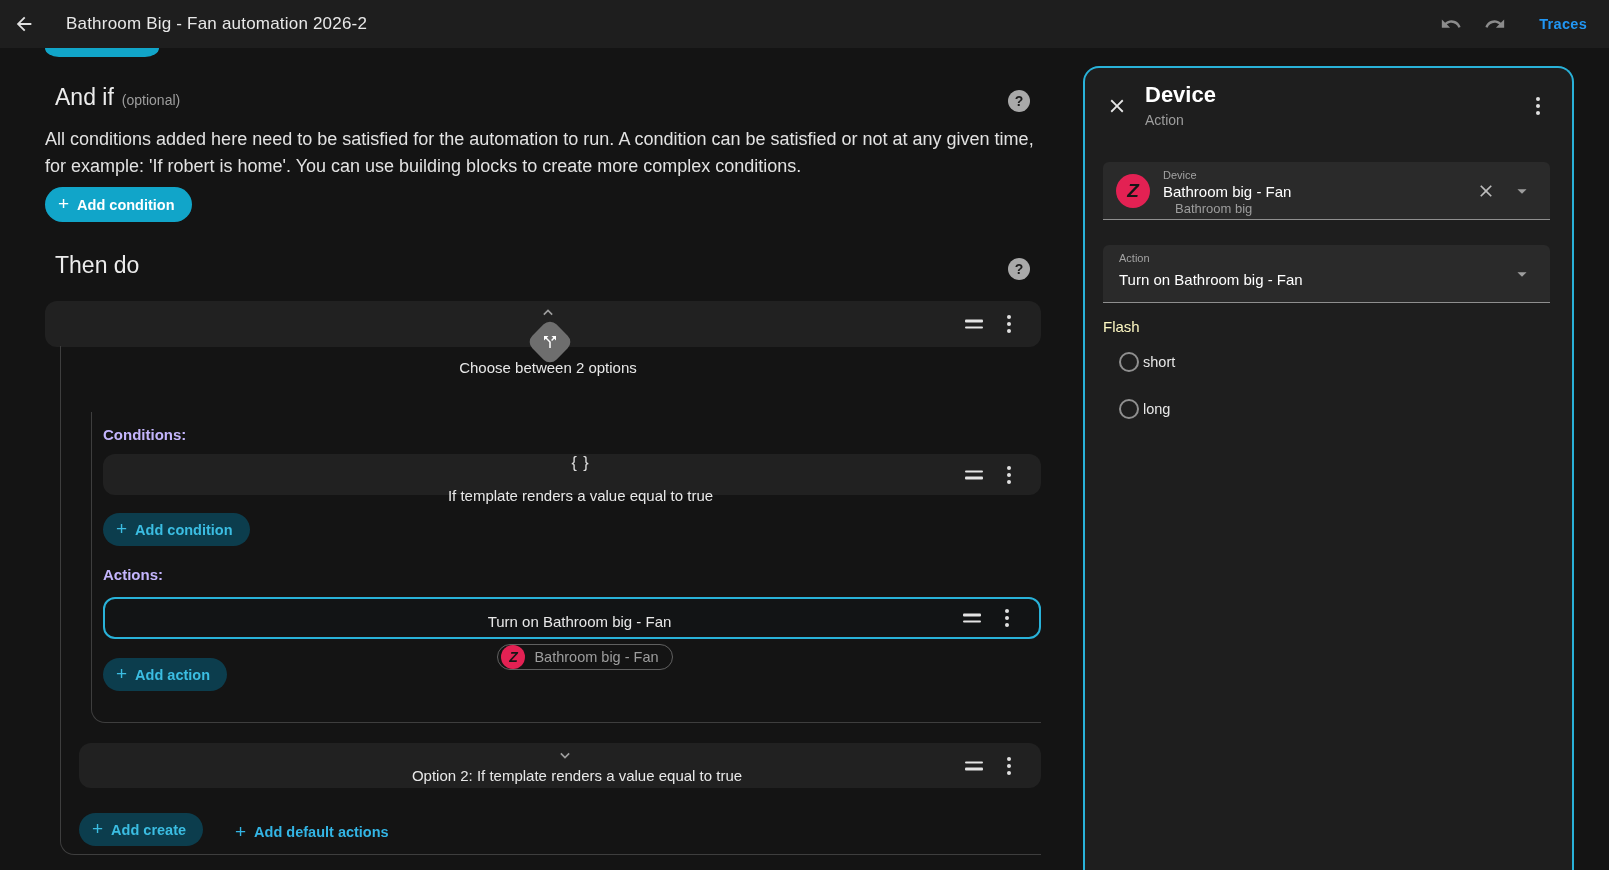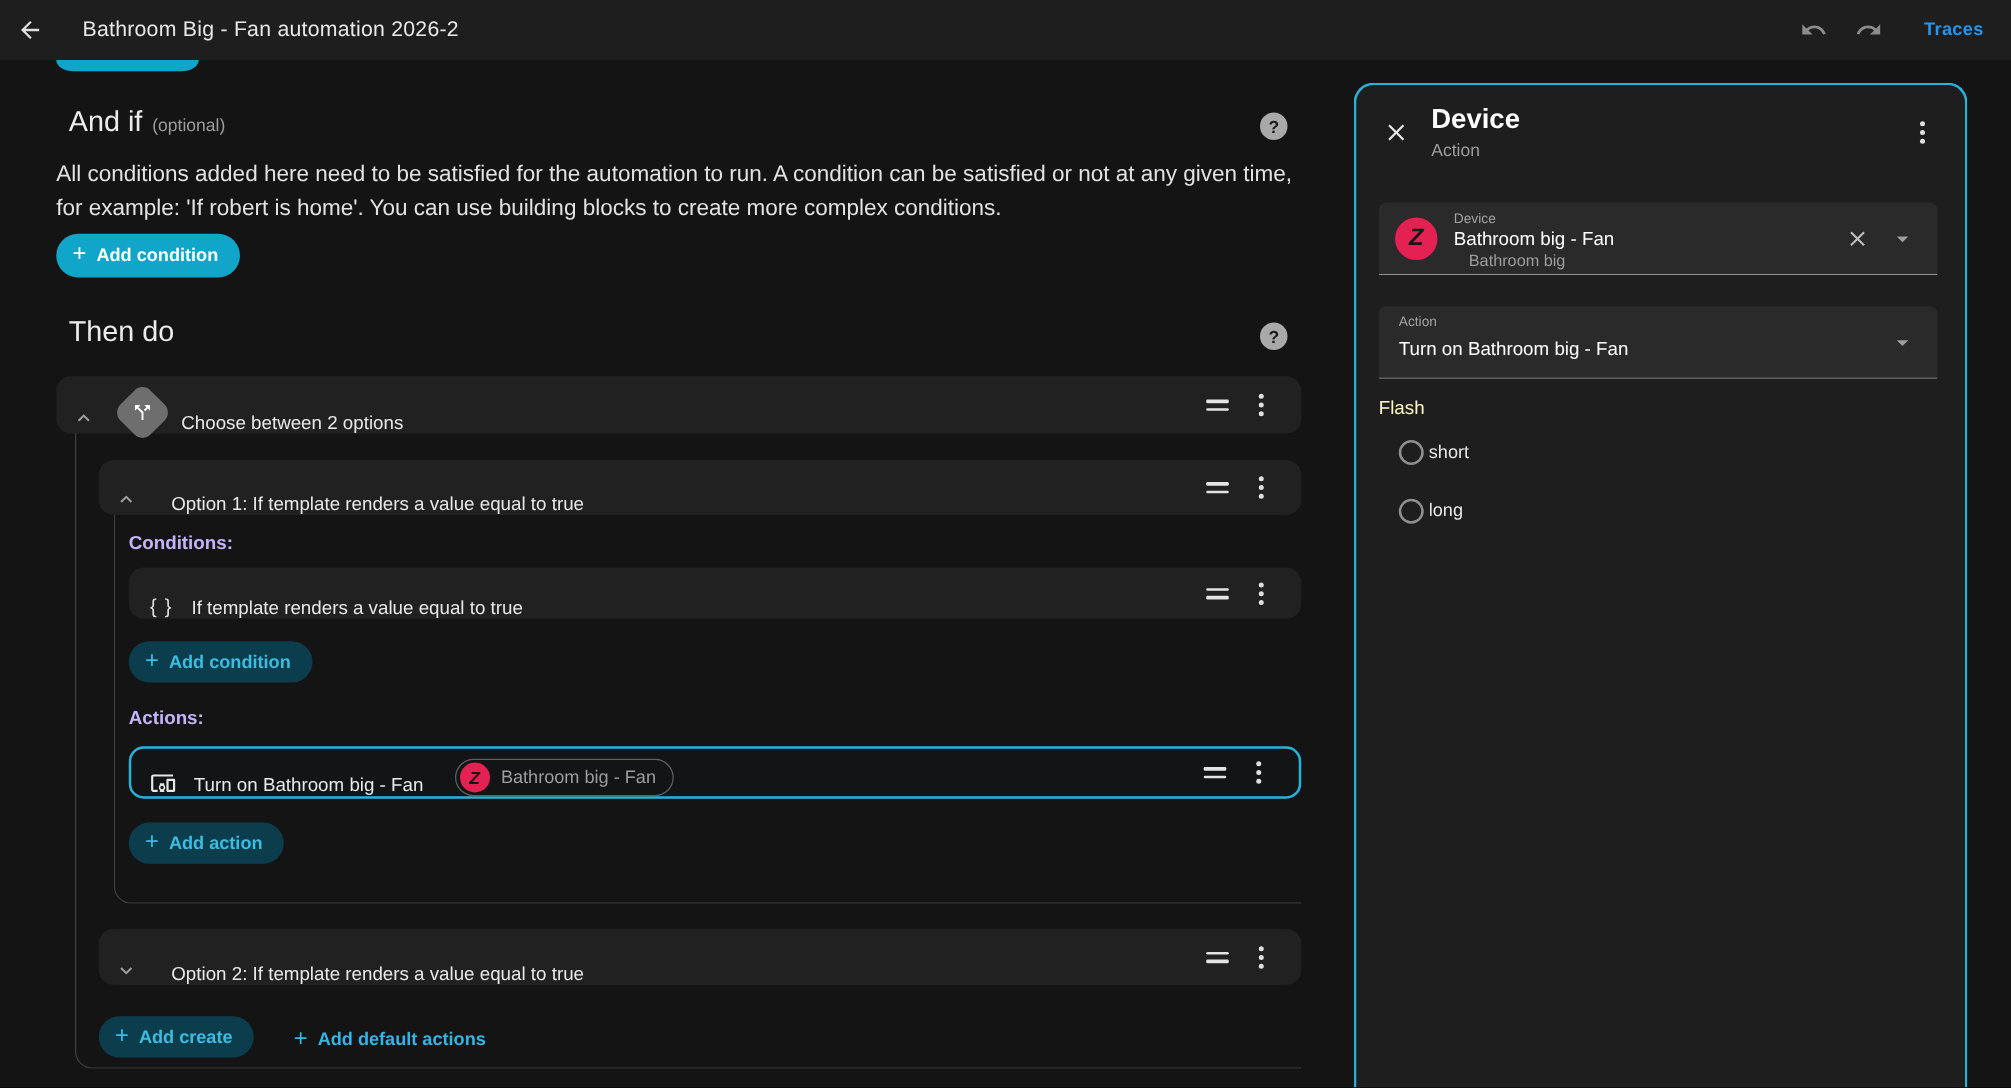--- a/index.html
+++ b/index.html
@@ -25,21 +25,21 @@
   .desc { position:absolute; left:45px; top:126px; width:1003px; font-size:18px; line-height:27px; color:#e2e2e2; }
 
   
   .pill { display:inline-flex; align-items:center; gap:8px; height:35px; padding:0 17px 0 13px; border-radius:18px; font-size:14.5px; font-weight:700; cursor:pointer; white-space:nowrap; }
   .pill .plus { font-size:19px; font-weight:400; line-height:1; transform:translateY(-1px); }
   .pill-primary { background:#11a5c9; color:#fff; }
   .pill-dark { background:#0c3d4d; color:#3bbde2; height:33px; border-radius:17px; }
   .txtbtn { display:inline-flex; align-items:center; gap:8px; font-size:14.5px; font-weight:700; color:#33b5e5; cursor:pointer; }
 
   
-  .rowcard { position:absolute; background:#212121; border-radius:12px; display:flex; align-items:flex-end; }
+  .rowcard { position:absolute; background:#212121; border-radius:12px; display:flex; align-items:center;flex-direction:column; }
   .rowcard .lbl { font-size:15px; color:#e8e8e8; }
   .chev { width:24px; height:24px; flex:0 0 24px; display:flex; align-items:center; justify-content:center; cursor:pointer; }
   .drag { position:absolute; right:58px; top:50%; transform:translateY(-50%); width:18px; display:flex; flex-direction:column; gap:4px; cursor:grab; }
   .drag span { display:block; height:2.5px; background:#e4e4e4; border-radius:1px; }
   .kebab { position:absolute; right:22px; top:50%; transform:translateY(-50%); width:20px; height:24px; display:flex; flex-direction:column; align-items:center; justify-content:center; gap:3px; cursor:pointer; }
   .kebab i { width:4px; height:4px; border-radius:50%; background:#e0e0e0; }
 
   .badge { width:34px; height:34px; background:#6e6e6e; border-radius:9px; transform:rotate(45deg); display:flex; align-items:center; justify-content:center; flex:0 0 34px; }
   .badge svg { transform:rotate(-45deg); }
 
@@ -146,37 +146,20 @@
       </div>
     <div class="kebab">
         <i></i>
         <i></i>
         <i></i>
       </div>
   </div>
 
   <div class="outline" style="left:60px; top:346px; width:981px; height:509px;"></div>
 
-  <div class="rowcard" style="left:79px; top:368px; width:962px; height:44px; padding-left:10px;">
-    <div class="chev">
-      <svg width="20" height="20" viewBox="0 0 24 24" fill="none" stroke="#9e9e9e" stroke-width="2">
-          <polyline points="7,14 12,9 17,14"></polyline>
-        </svg>
-    </div>
-    <span class="lbl" style="margin-left:24px;">Option 1: If template renders a value equal to true</span>
-    <div class="drag">
-        <span></span>
-        <span></span>
-      </div>
-    <div class="kebab">
-        <i></i>
-        <i></i>
-        <i></i>
-      </div>
-  </div>
 
   <div class="outline" style="left:91px; top:412px; width:950px; height:311px;"></div>
 
   <div class="seclbl" style="left:103px; top:426px;">Conditions:</div>
 
   <div class="rowcard" style="left:103px; top:454px; width:938px; height:41px; padding-left:17px; gap:15px;">
     <span class="braces">{ }</span>
     <span class="lbl">If template renders a value equal to true</span>
     <div class="drag">
         <span></span>

